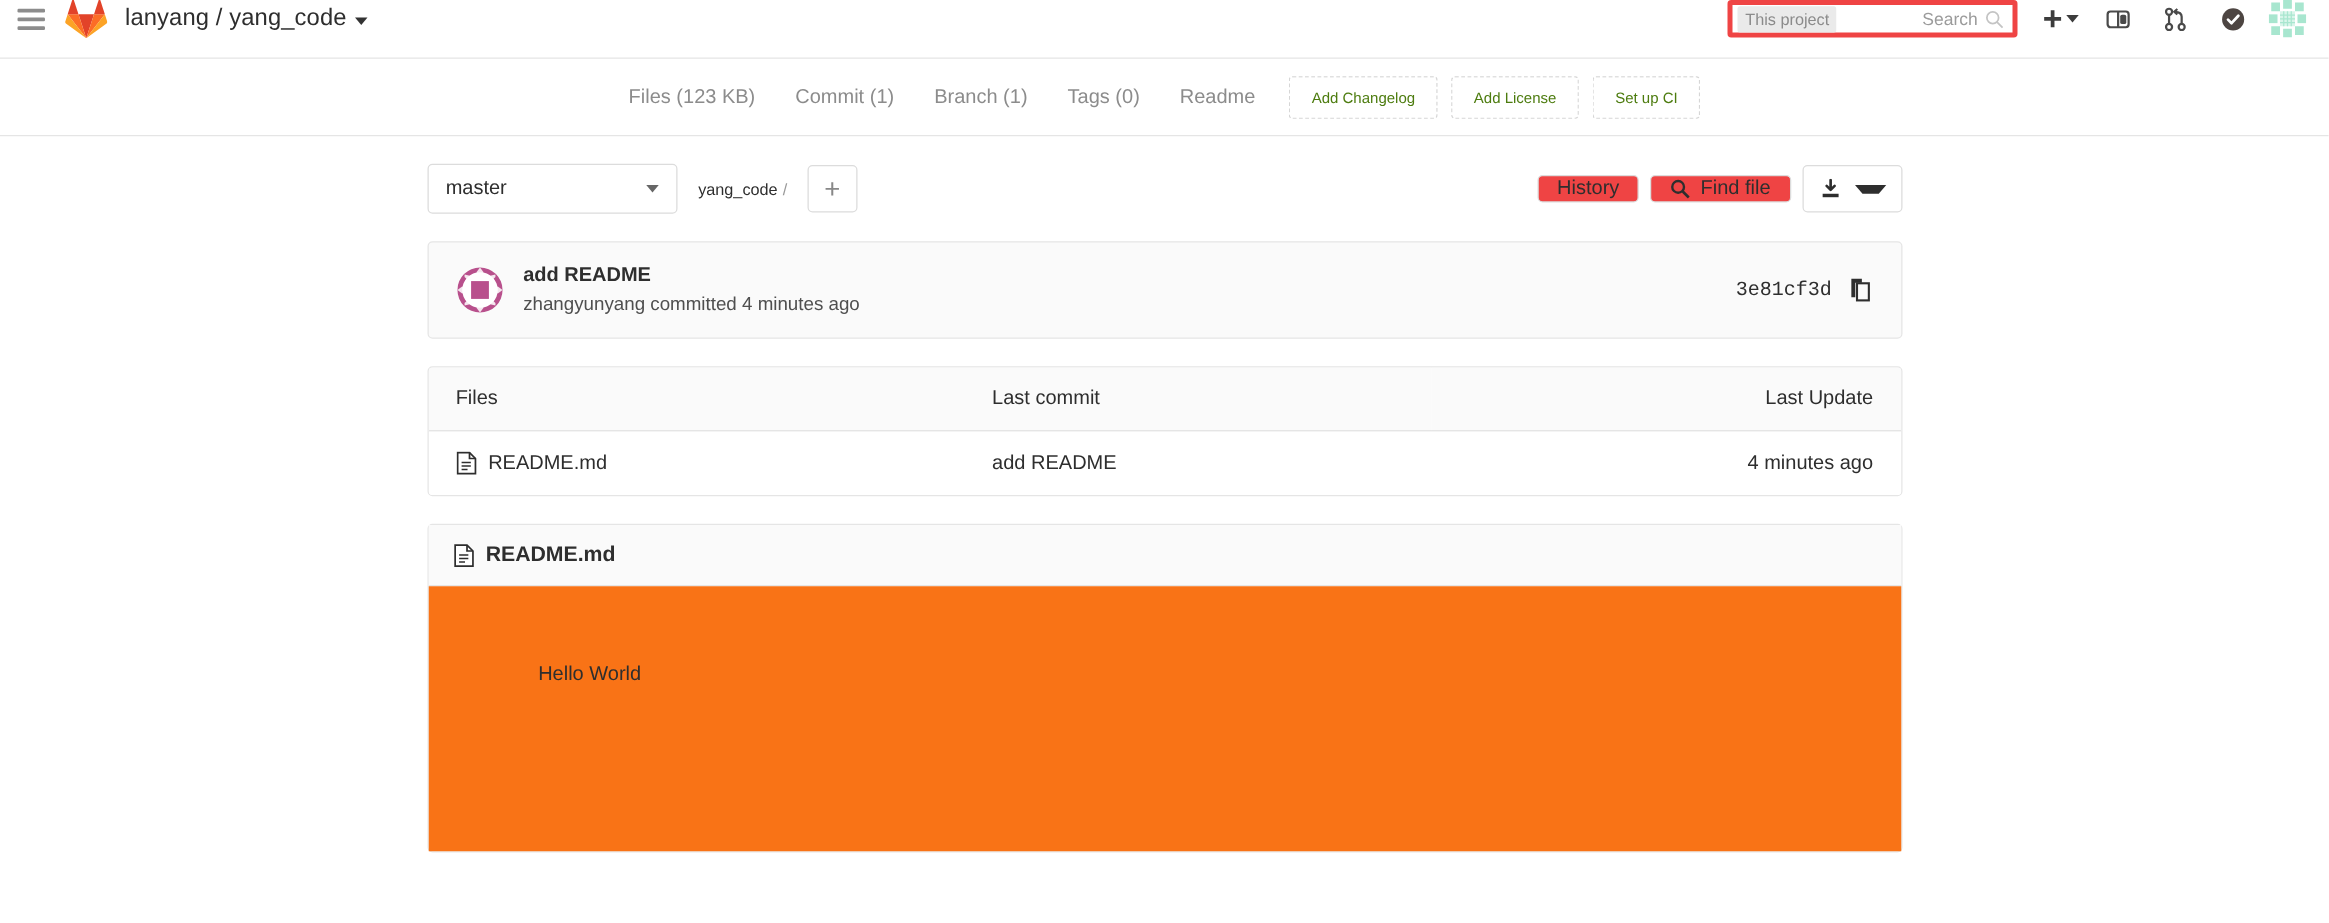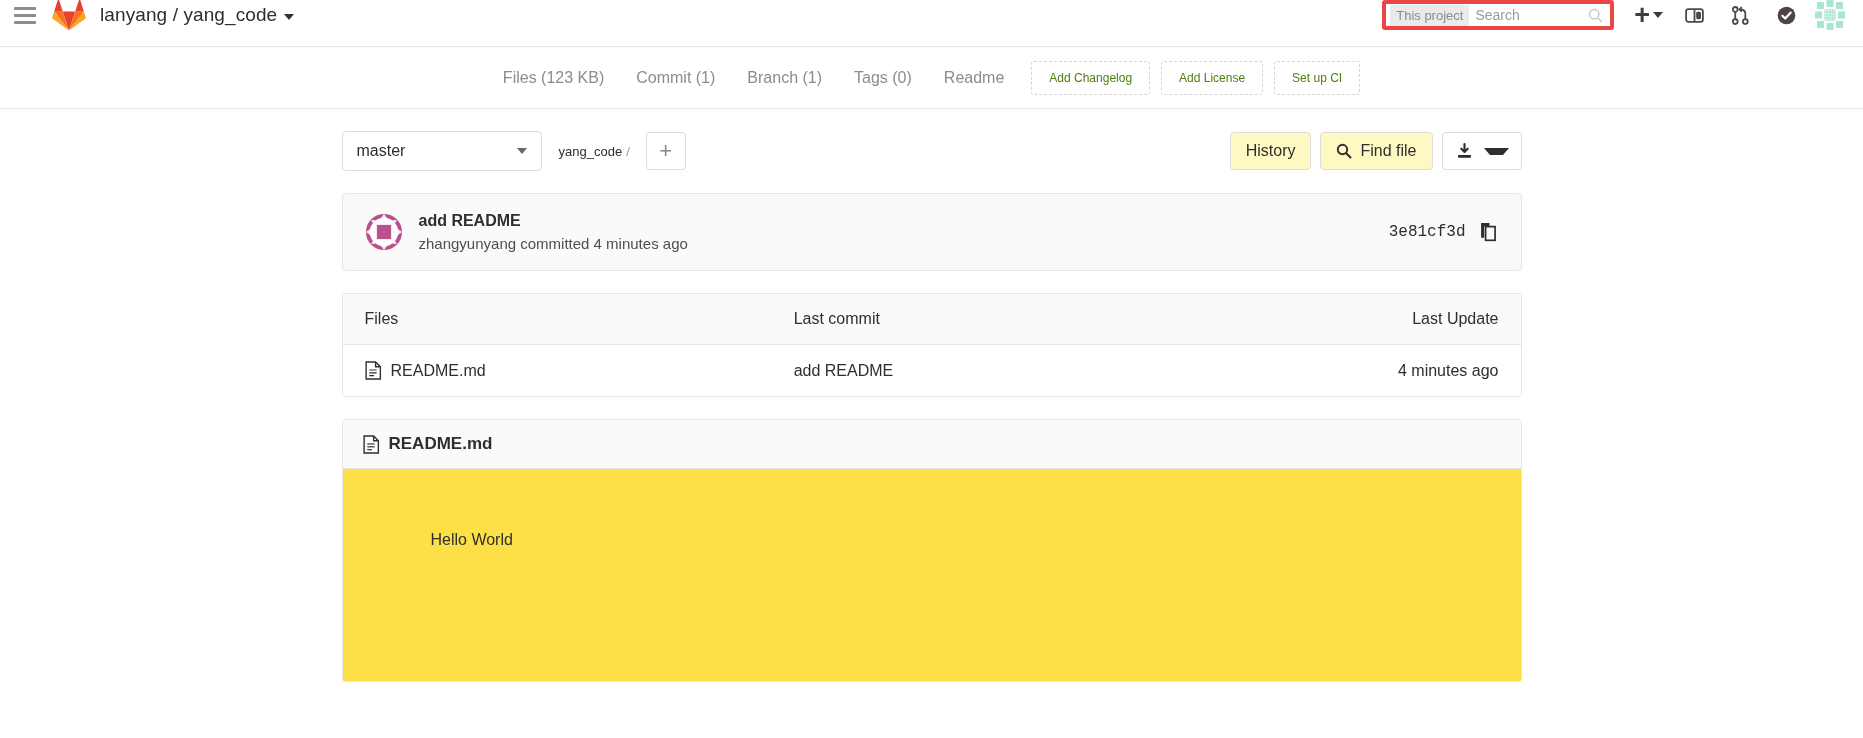--- a/index.html
+++ b/index.html
@@ -75,20 +75,21 @@
   }
   .search-input {
     border: 0; outline: 0;
     font-size: 14px;
     color: #404040;
     flex: 1;
     padding: 0 6px;
     font-family: "Liberation Sans", sans-serif;
     background: transparent;
     min-width: 0;
+    text-align: right;
   }
   .search-input::placeholder { color: #9b9b9b; }
   .icon-btn {
     width: 34px; height: 34px;
     display: flex; align-items: center; justify-content: center;
     cursor: pointer;
     color: #4a4a4a;
   }
   .plus-group { display: flex; align-items: center; gap: 3px; margin-right: 14px; cursor: pointer; }
   .plus-sign { font-size: 27px; line-height: 1; color: #3c3c3c; font-weight: 700; }
@@ -183,22 +184,22 @@
 
   .toolbar-right {
     margin-left: auto;
     display: flex;
     align-items: center;
     gap: 9px;
   }
   .tb-btn {
     border: 1px solid #dcdcdc;
     border-radius: 4px;
-    background: #fef9c3;
-    height: 38px;
+    background: #ef4444;
+    height: 22px;
     padding: 0 15px;
     font-size: 16px;
     color: #2e2e2e;
     display: flex; align-items: center; gap: 8px;
     cursor: pointer;
     font-family: "Liberation Sans", sans-serif;
   }
   .dl-btn {
     border: 1px solid #dcdcdc;
     border-radius: 4px;
@@ -273,21 +274,21 @@
     display: flex; align-items: center; gap: 9px;
     padding: 14px 20px;
     background: #fafafa;
     border-bottom: 1px solid #e5e5e5;
     font-size: 17px;
     font-weight: bold;
   }
   .readme-body {
     height: 212px;
     padding: 62px 0 0 88px;
-    background: #fde047;
+    background: #f97316;
   }
   .readme-body p { margin: 0; font-size: 16px; color: #2e2e2e; }
 
   .watermark {
     position: absolute;
     right: -128px;
     bottom: -78px;
     font-family: "Liberation Serif", serif;
     font-size: 21px;
     color: #e3e3e3;

